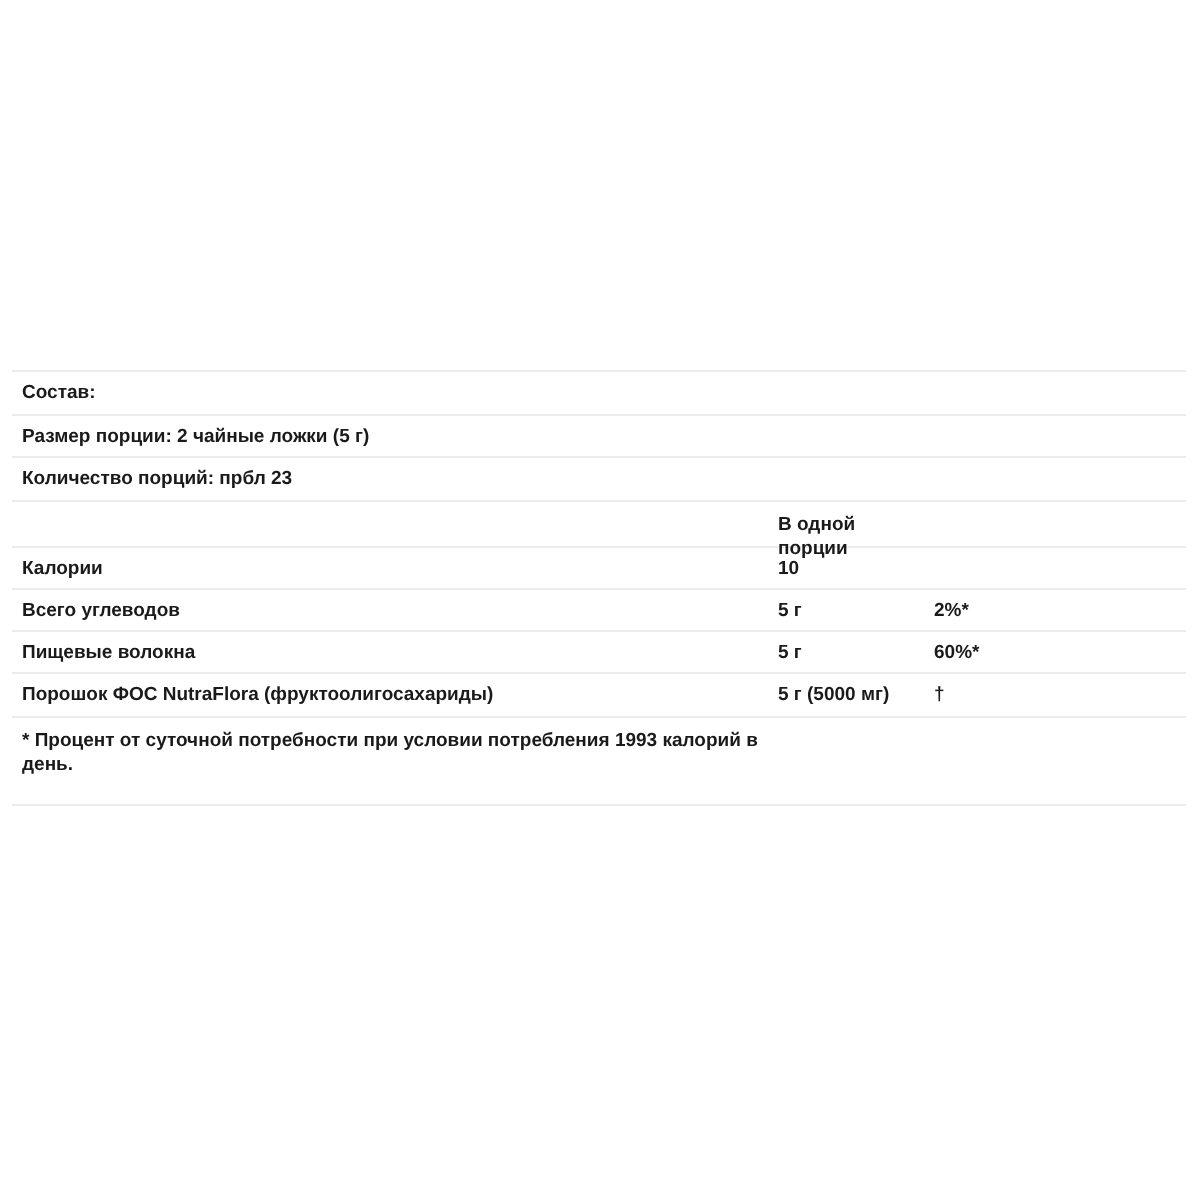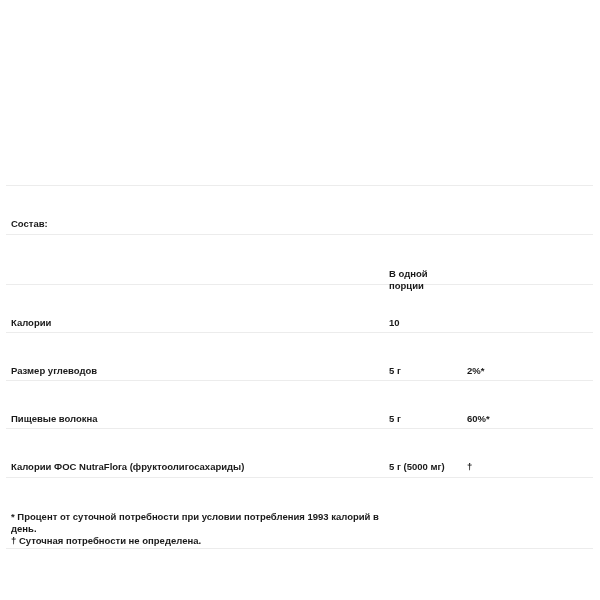--- a/index.html
+++ b/index.html
@@ -22,21 +22,20 @@
       width: 587px;
       border-top: 1px solid #ececec;
     }
     .row {
       position: relative;
       border-bottom: 1px solid #ececec;
       font-size: 9.5px;
       font-weight: bold;
       line-height: 12px;
       box-sizing: border-box;
-      margin-top: 27px;
     }
     .row.single {
       height: 21.5px;
       padding-top: 5px;
       padding-left: 5px;
     }
     .row.header {
       height: 17px;
       padding-top: 22px;
     }
@@ -77,48 +76,53 @@
   </style>
 </head>
 <body>
 
 <div class="facts">
 
   <div class="row single">
     <span>Состав:</span>
   </div>
 
+  <div class="row single">
+    <span>Размер порции: 2 чайные ложки  (5 г)</span>
+  </div>
 
+  <div class="row single">
+    <span>Количество порций: прбл 23</span>
+  </div>
 
   <div class="row header">
     <span class="col-amount">В одной порции</span>
   </div>
 
   <div class="row nut">
     <span class="col-name">Калории</span>
     <span class="col-amount">10</span>
     <span class="col-dv"></span>
   </div>
 
   <div class="row nut">
-    <span class="col-name">Размер углеводов</span>
+    <span class="col-name">Всего углеводов</span>
     <span class="col-amount">5 г</span>
     <span class="col-dv">2%*</span>
   </div>
 
   <div class="row nut">
     <span class="col-name">Пищевые волокна</span>
     <span class="col-amount">5 г</span>
     <span class="col-dv">60%*</span>
   </div>
 
   <div class="row nut">
-    <span class="col-name">Калории ФОС NutraFlora (фруктоолигосахариды)</span>
+    <span class="col-name">Порошок ФОС NutraFlora (фруктоолигосахариды)</span>
     <span class="col-amount">5 г (5000 мг)</span>
     <span class="col-dv">†</span>
   </div>
 
   <div class="row footnote">
     <span class="footnote-line" style="width:380px;">* Процент от суточной потребности при условии потребления 1993 калорий в день.</span>
-    <span class="footnote-line">† Суточная потребности не определена.</span>
   </div>
 
 </div>
 
 </body></html>

